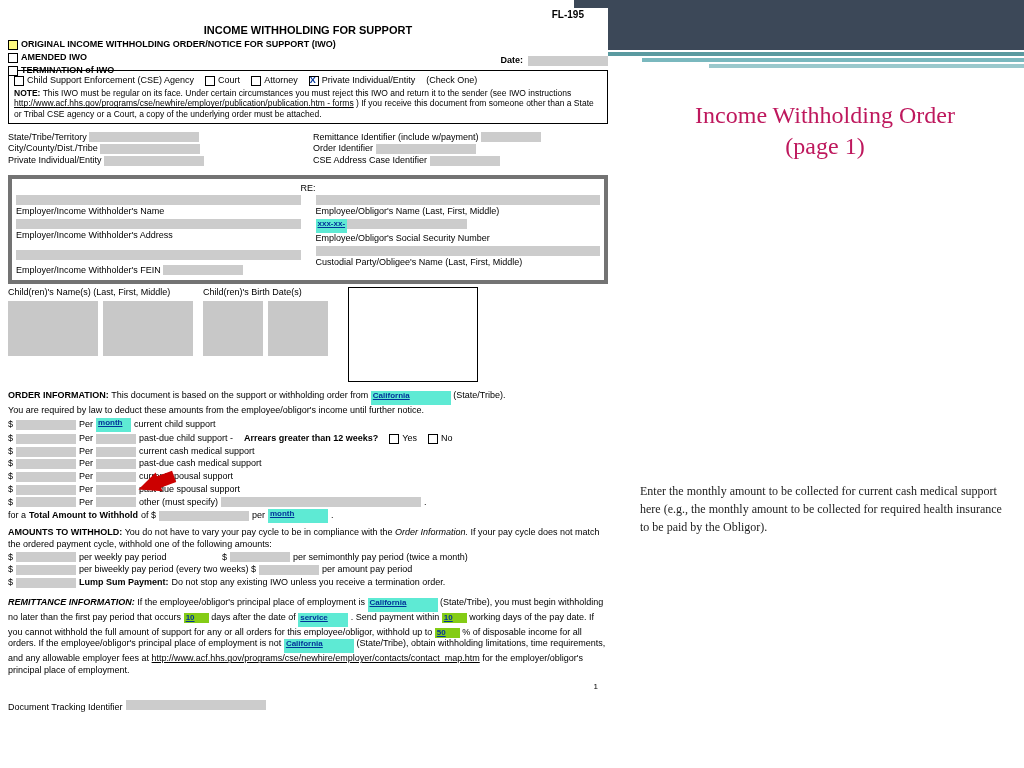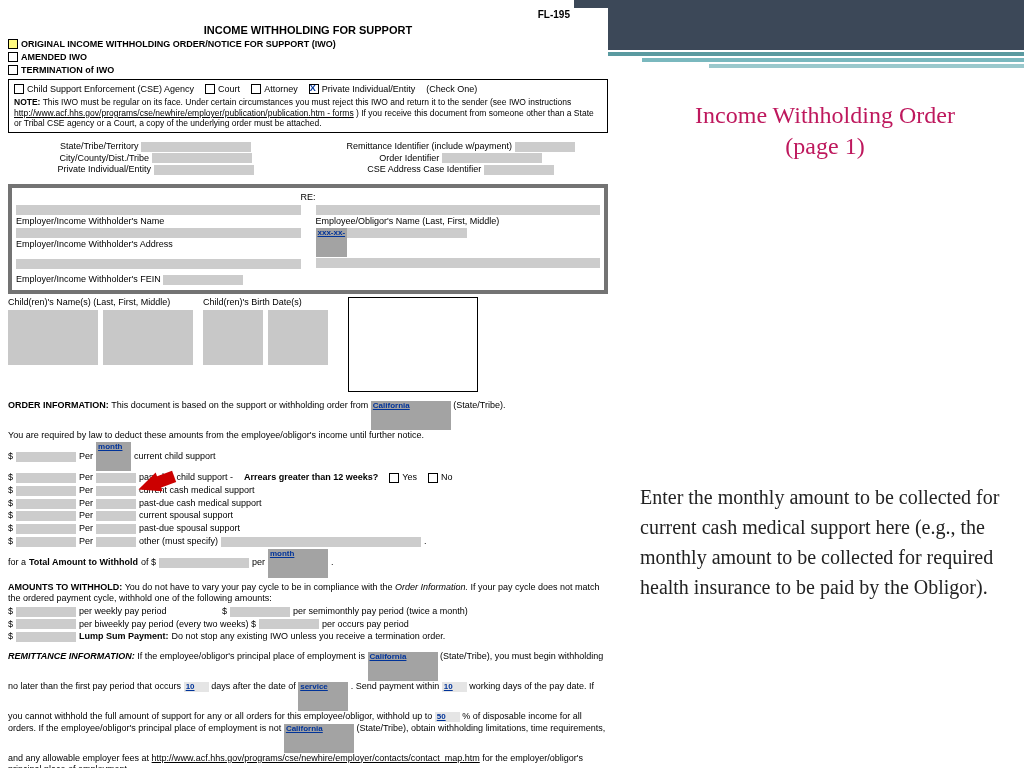--- a/index.html
+++ b/index.html
@@ -4,55 +4,55 @@
 <style>
 * { box-sizing: border-box; margin: 0; padding: 0; }
 body { width: 1024px; height: 768px; background: #fff; font-family: Arial, sans-serif; overflow: hidden; position: relative; }
 .topbar { position: absolute; top: 0; right: 0; width: 450px; height: 50px; background: #3c4858; }
 .topstripes { position: absolute; top: 50px; right: 0; width: 450px; }
 .stripe { height: 4px; margin: 2px 0; }
 .stripe1 { background: #5a9aa0; width: 100%; }
 .stripe2 { background: #7ab8be; width: 85%; margin-left: 15%; }
 .stripe3 { background: #9ac8cc; width: 70%; margin-left: 30%; }
 .form-page { position: absolute; top: 8px; left: 8px; width: 600px; background: #fff; font-size: 9px; line-height: 1.3; }
-.form-code { text-align: right; font-weight: bold; font-size: 10px; padding-right: 38px; }
+.form-code { text-align: right; font-weight: bold; font-size: 10px; padding-right: 24px; }
 .form-title { text-align: center; font-weight: bold; font-size: 11px; margin: 2px 0; }
-.checkbox-row { display: flex; gap: 3px; margin: 1px 0; }
+.checkbox-row { display: flex; align-items: center; gap: 3px; margin: 1px 0; }
 .checkbox { width: 10px; height: 10px; border: 1px solid #000; display: inline-block; background: #fff; }
 .checkbox.checked { background: #fffa80; position: relative; }
 .checkbox.checked-x { position: relative; }
 .checkbox.checked-x::after { content: "X"; position: absolute; top: -2px; left: 0; font-size: 9px; font-weight: bold; color: #003399; }
 .bold { font-weight: bold; }
 .date-row { display: flex; justify-content: flex-end; align-items: center; gap: 5px; margin-top: -22px; }
 .gray-field { display: inline-block; background: #ccc; height: 10px; vertical-align: middle; }
 .section-box { border: 1px solid #000; padding: 3px 5px; margin: 3px 0; }
 .note-text { font-size: 8.5px; line-height: 1.25; }
 .link { text-decoration: underline; color: #000; }
-.field-row { display: flex; gap: 10px; margin: 8px 0; text-align: center; }
+.field-row { display: flex; gap: 10px; margin: 8px 0; }
 .field-col { flex: 1; }
 .label { font-size: 9px; }
 .wide-gray { background: #ccc; height: 10px; width: 100%; margin: 1px 0; }
 .re-box { border: 4px solid #737373; padding: 4px; margin: 3px 0; }
 .re-label { text-align: center; font-size: 9px; }
 .two-col { display: flex; gap: 15px; }
 .col { flex: 1; }
-.blue-underline { background: #a3a3a3; color: #003399; font-weight: bold; text-decoration: underline; display: inline-block; height: 29px; font-size: 8px; padding: 0 2px; }
+.blue-underline { background: #5eead4; color: #003399; font-weight: bold; text-decoration: underline; display: inline-block; height: 14px; font-size: 8px; padding: 0 2px; }
 .children-box { border: 1px solid #000; width: 130px; height: 95px; display: inline-block; vertical-align: top; margin-left: 10px; }
 .children-cols { display: flex; gap: 10px; margin-top: 3px; }
 .gray-block { background: #c8c8c8; width: 90px; height: 55px; }
 .order-line { display: flex; align-items: center; gap: 3px; margin: 1px 0; font-size: 9px; }
 .amt-field { background: #ccc; width: 60px; height: 10px; display: inline-block; }
 .per-field { background: #ccc; width: 40px; height: 10px; display: inline-block; }
 .arrow { position: absolute; width: 0; height: 0; border-top: 10px solid transparent; border-bottom: 10px solid transparent; border-right: 22px solid #cc0000; }
 .arrow::after { content: ""; position: absolute; left: 20px; top: -6px; width: 18px; height: 12px; background: #cc0000; }
 .arrow-wrap { position: absolute; top: 480px; left: 135px; transform: rotate(-20deg); z-index: 10; }
 .side-panel { position: absolute; top: 100px; left: 640px; width: 370px; }
 .side-title { color: #be185d; font-size: 24px; font-family: Georgia, serif; text-align: center; line-height: 1.3; }
-.side-body { font-family: Georgia, serif; font-size: 20px; color: #222; line-height: 1.5; margin-top: 320px; }
-.small-field { background: #e5e5e5; width: 25px; height: 10px; display: inline-block; }
+.side-body { font-family: Georgia, serif; font-size: 12px; color: #222; line-height: 1.5; margin-top: 320px; }
+.small-field { background: #84cc16; width: 25px; height: 10px; display: inline-block; }
 .page-num { text-align: right; font-size: 8px; margin-top: 5px; padding-right: 10px; }
 .tracking { font-size: 9px; margin-top: 8px; }
 .tracking-field { background: #ccc; width: 140px; height: 10px; display: inline-block; margin-left: 3px; }
 </style>
 </head>
 <body>
 
 <div class="topbar"></div>
 <div class="topstripes">
   <div class="stripe stripe1"></div>
@@ -69,20 +69,24 @@
     <span class="bold">ORIGINAL INCOME WITHHOLDING ORDER/NOTICE FOR SUPPORT (IWO)</span>
   </div>
   <div class="checkbox-row">
     <span class="checkbox"></span>
     <span class="bold">AMENDED IWO</span>
   </div>
   <div class="checkbox-row">
     <span class="checkbox"></span>
     <span class="bold">TERMINATION of IWO</span>
   </div>
+  <div class="date-row">
+    <span class="bold">Date:</span>
+    <span class="gray-field" style="width:80px"></span>
+  </div>
 
   <div class="section-box">
     <div class="checkbox-row">
       <span class="checkbox"></span>
       <span>Child Support Enforcement (CSE) Agency</span>
       &nbsp;&nbsp;
       <span class="checkbox"></span>
       <span>Court</span>
       &nbsp;&nbsp;
       <span class="checkbox"></span>
@@ -122,21 +126,23 @@
         <div class="label">Employer/Income Withholder's Name</div>
         <div class="wide-gray"></div>
         <div class="label">Employer/Income Withholder's Address</div>
         <div class="wide-gray" style="margin-top:8px"></div>
         <div style="margin-top:5px"><span class="label">Employer/Income Withholder's FEIN</span> <span class="gray-field" style="width:80px"></span></div>
       </div>
       <div class="col">
         <div class="wide-gray"></div>
         <div class="label">Employee/Obligor's Name (Last, First, Middle)</div>
         <div><span class="blue-underline">xxx-xx-</span><span class="gray-field" style="width:120px"></span></div>
-        <div class="wide-gray"></div>
+        <div class="label">Employee/Obligor's Social Security Number</div>
+        <div class="wide-gray"></div>
+        <div class="label">Custodial Party/Obligee's Name (Last, First, Middle)</div>
       </div>
     </div>
   </div>
 
   <div class="children-cols">
     <div>
       <div class="label">Child(ren)'s Name(s) (Last, First, Middle)</div>
       <div style="display:flex;gap:5px;margin-top:2px">
         <div class="gray-block"></div>
         <div class="gray-block"></div>
@@ -168,21 +174,21 @@
     <div class="order-line">$<span class="amt-field"></span> Per <span class="per-field"></span> <span>other (must specify)</span> <span class="gray-field" style="width:200px"></span>.</div>
     <div class="order-line"><span>for a</span> <span class="bold">Total Amount to Withhold</span> <span>of $</span><span class="gray-field" style="width:90px"></span> per <span class="blue-underline" style="width:60px">month</span> .</div>
   </div>
 
   <div style="margin-top:4px">
     <span class="bold">AMOUNTS TO WITHHOLD:</span>
     <span>You do not have to vary your pay cycle to be in compliance with the</span>
     <span style="font-style:italic">Order Information.</span>
     <span>If your pay cycle does not match the ordered payment cycle, withhold one of the following amounts:</span>
     <div class="order-line">$<span class="amt-field"></span> <span>per weekly pay period</span>&nbsp;&nbsp;&nbsp;&nbsp;&nbsp;&nbsp;&nbsp;&nbsp;&nbsp;&nbsp;&nbsp;&nbsp;&nbsp;&nbsp;&nbsp;&nbsp;&nbsp;&nbsp;&nbsp;&nbsp;&nbsp;$<span class="amt-field"></span> <span>per semimonthly pay period (twice a month)</span></div>
-    <div class="order-line">$<span class="amt-field"></span> <span>per biweekly pay period (every two weeks) $</span><span class="amt-field"></span> <span>per occurs pay period</span></div>
+    <div class="order-line">$<span class="amt-field"></span> <span>per biweekly pay period (every two weeks) $</span><span class="amt-field"></span> <span>per amount pay period</span></div>
     <div class="order-line">$<span class="amt-field"></span> <span class="bold">Lump Sum Payment:</span> <span>Do not stop any existing IWO unless you receive a termination order.</span></div>
   </div>
 
   <div style="margin-top:8px">
     <span class="bold" style="font-style:italic">REMITTANCE INFORMATION:</span>
     <span>If the employee/obligor's principal place of employment is</span>
     <span class="blue-underline" style="width:70px">California</span>
     <span>(State/Tribe),</span>
     <span>you must begin withholding no later than the first pay period that occurs</span>
     <span class="blue-underline small-field">10</span>

